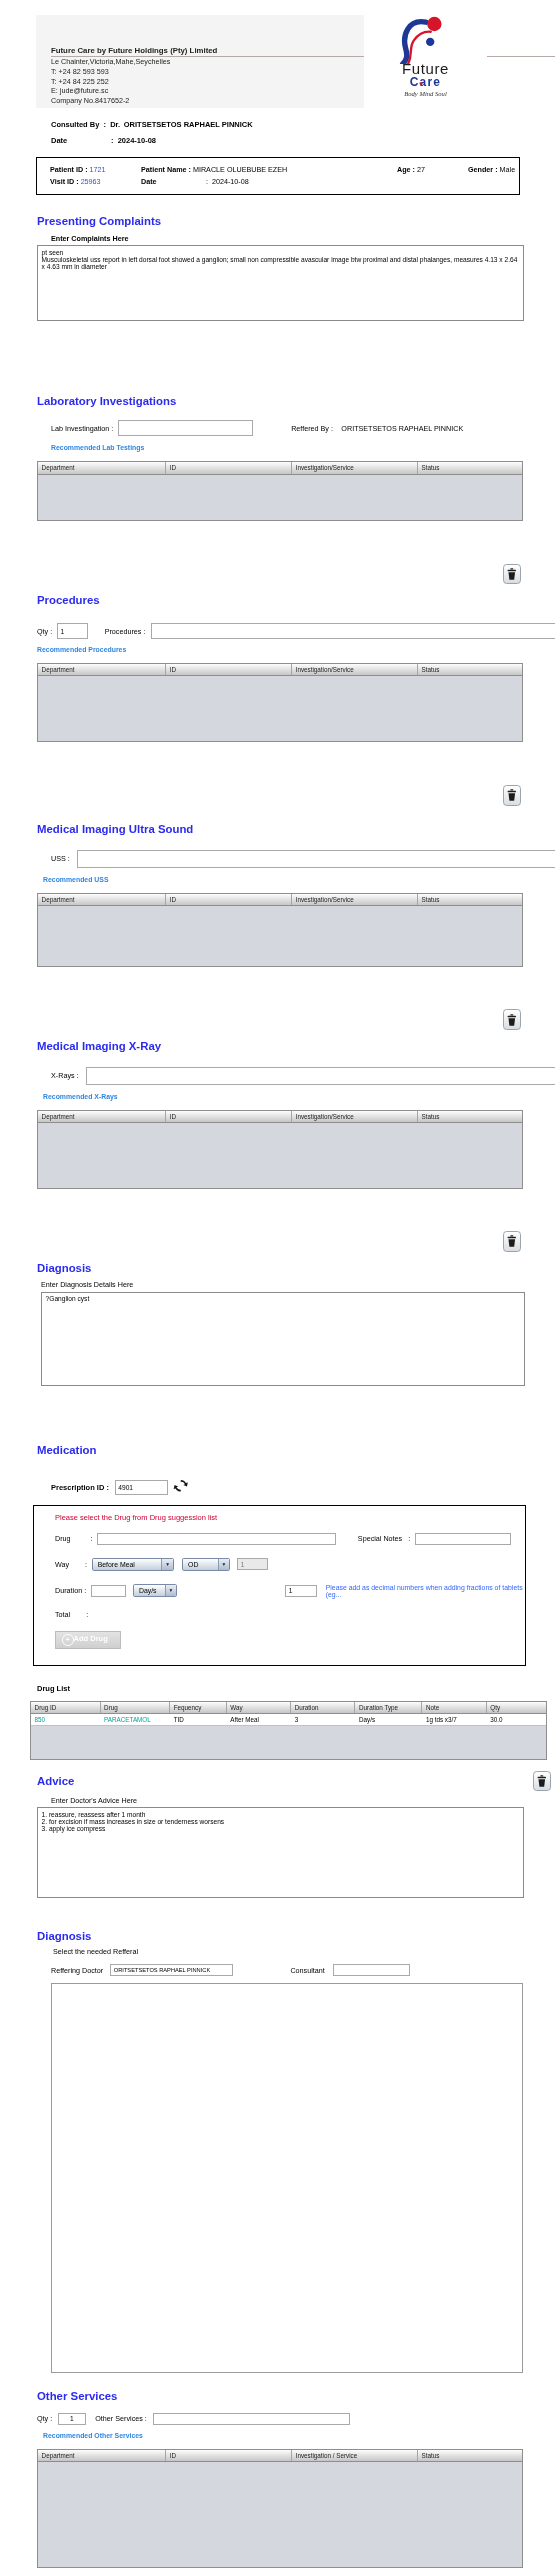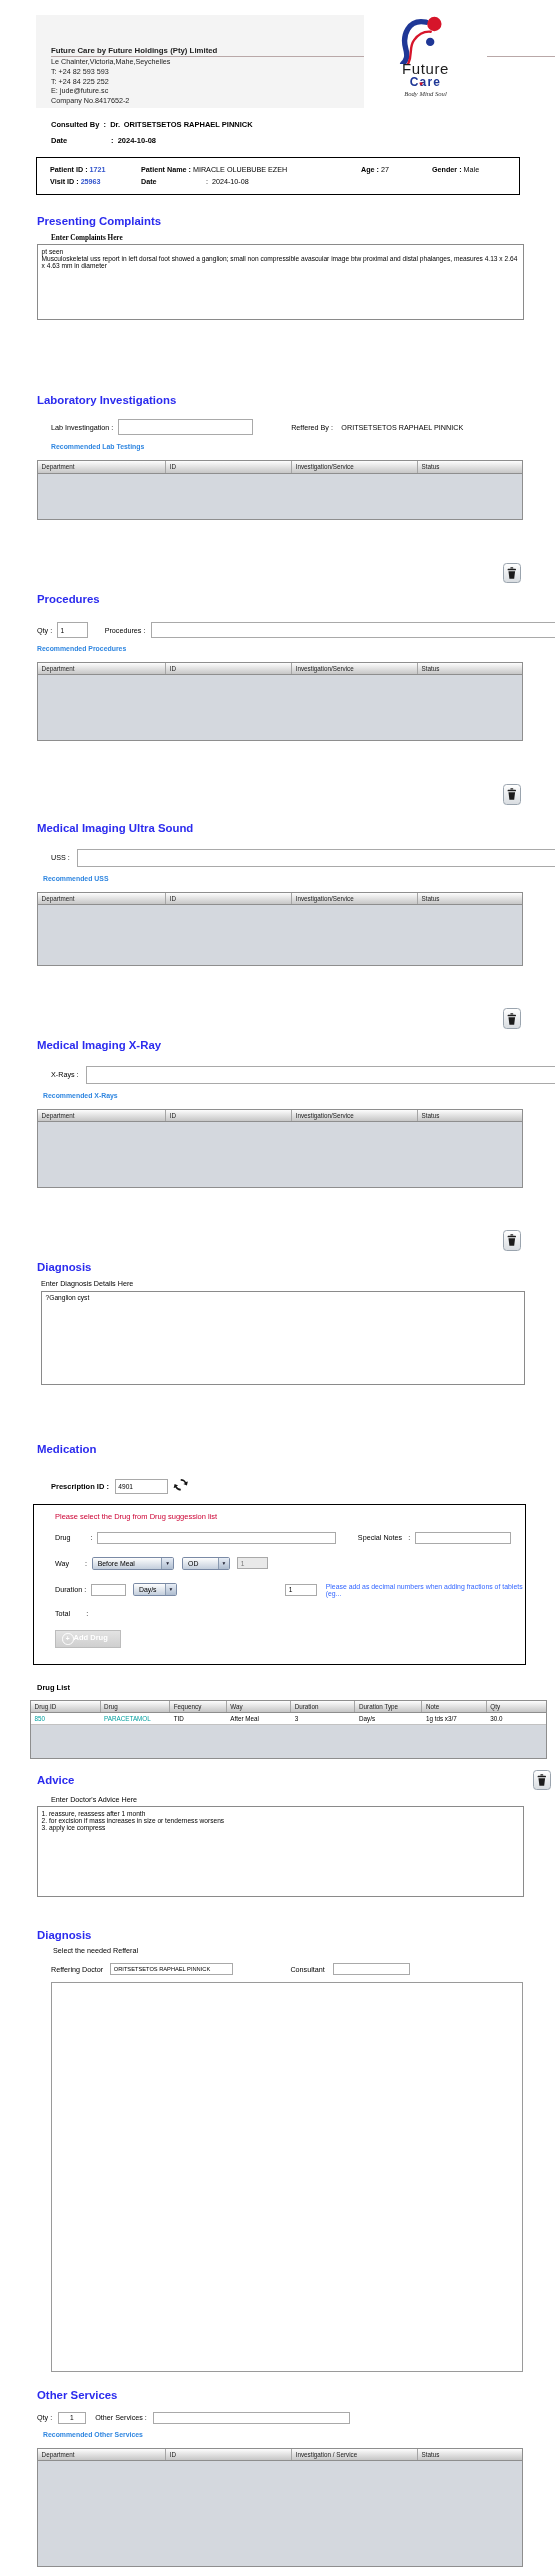--- a/index.html
+++ b/index.html
@@ -17,25 +17,25 @@
   .logo-care{font-size:12px;font-weight:bold;color:#1f3796;letter-spacing:1.2px;position:relative;line-height:10.8px;}
   .logo-heart{position:absolute;left:9.6px;top:1.8px;color:#d6152a;font-size:6.6px;}
   .logo-tag{font-family:"Liberation Serif",serif;font-style:italic;font-size:6.6px;color:#333;margin-top:1.8px;}
   
   .consult{margin:12px 0 0 51px;font-weight:bold;font-size:7.5px;display:flex;gap:3.6px;}
   .dateline{margin:7.2px 0 0 51px;font-weight:bold;font-size:7.5px;display:flex;}
   .dateline .dl-lbl{width:60px;display:inline-block;}
   .pbox{border:1.2px solid #000;margin:12px 36px 0 36px;padding:5.4px 0 5.4px 13px;}
   .prow{display:flex;line-height:9.6px;margin:1.8px 0;font-size:7.2px;}
   .b{font-weight:bold;}
-  .blue{color:#3355cc;font-weight:bold;}
-  .pc1{width:91px;}.pc2{width:220px;}.pc3{width:71px;}.pc4{flex:1;}
+  .blue{color:#3355cc;font-weight:normal;}
+  .pc1{width:91px;}.pc2{width:256px;}.pc3{width:71px;}.pc4{flex:1;}
   
   .sec{color:#2b2bee;font-size:11.4px;font-weight:bold;margin:0 0 0 37px;line-height:14.3px;}
-  .sublabel{margin:6px 0 2.4px 51px;font-weight:bold;font-size:7.2px;font-family:Liberation Serif, serif;}
+  .sublabel{margin:6px 0 2.4px 51px;font-weight:bold;font-size:7.2px;}
   .sublabel2{margin:4.8px 0 2.4px 51px;font-size:7.2px;}
   textarea.ta{display:block;margin-left:37px;width:478px;border:0.6px solid #8a8a8a;
       font-family:"Liberation Sans",sans-serif;font-size:6.6px;padding:2.4px 3.6px;resize:none;background:#fff;}
   .link{color:#2f86e0;font-weight:bold;font-size:6.9px;margin:8.4px 0 4.8px 51px;cursor:pointer;display:inline-block;}
   .inp{border:0.6px solid #a9a9a9;height:12px;font-size:6.6px;padding:0.6px 2.4px;
        font-family:"Liberation Sans",sans-serif;box-sizing:border-box;background:#fff;}
   .frow{display:flex;align-items:center;margin-left:51px;margin-top:12px;font-size:7.2px;}
   
   .tbl{margin:4.8px 33px 0 37px;border:0.6px solid #8e8e8e;}
   .thead{display:flex;background:linear-gradient(#fdfdfd,#c6c6c6);border-bottom:0.6px solid #8e8e8e;}

